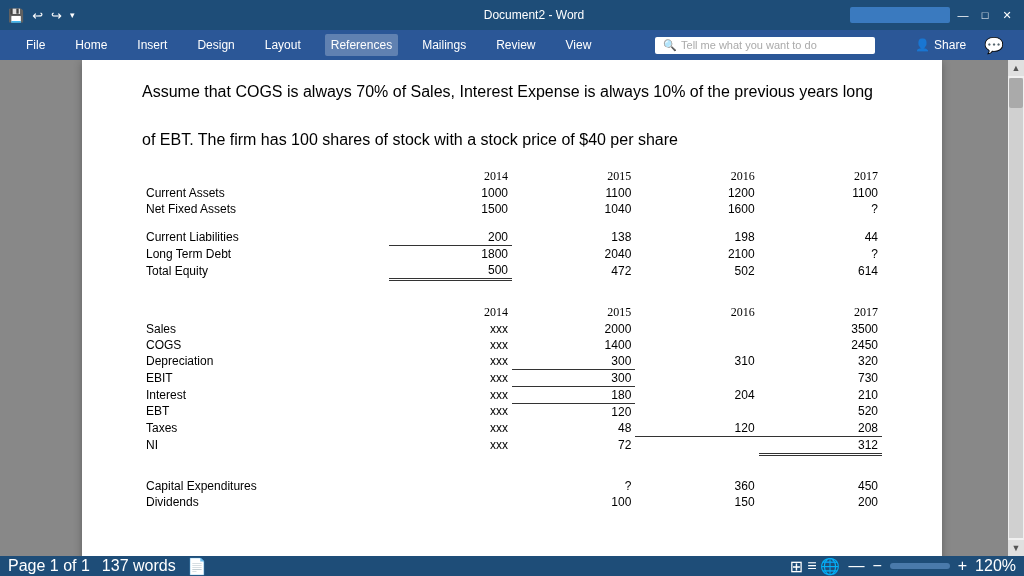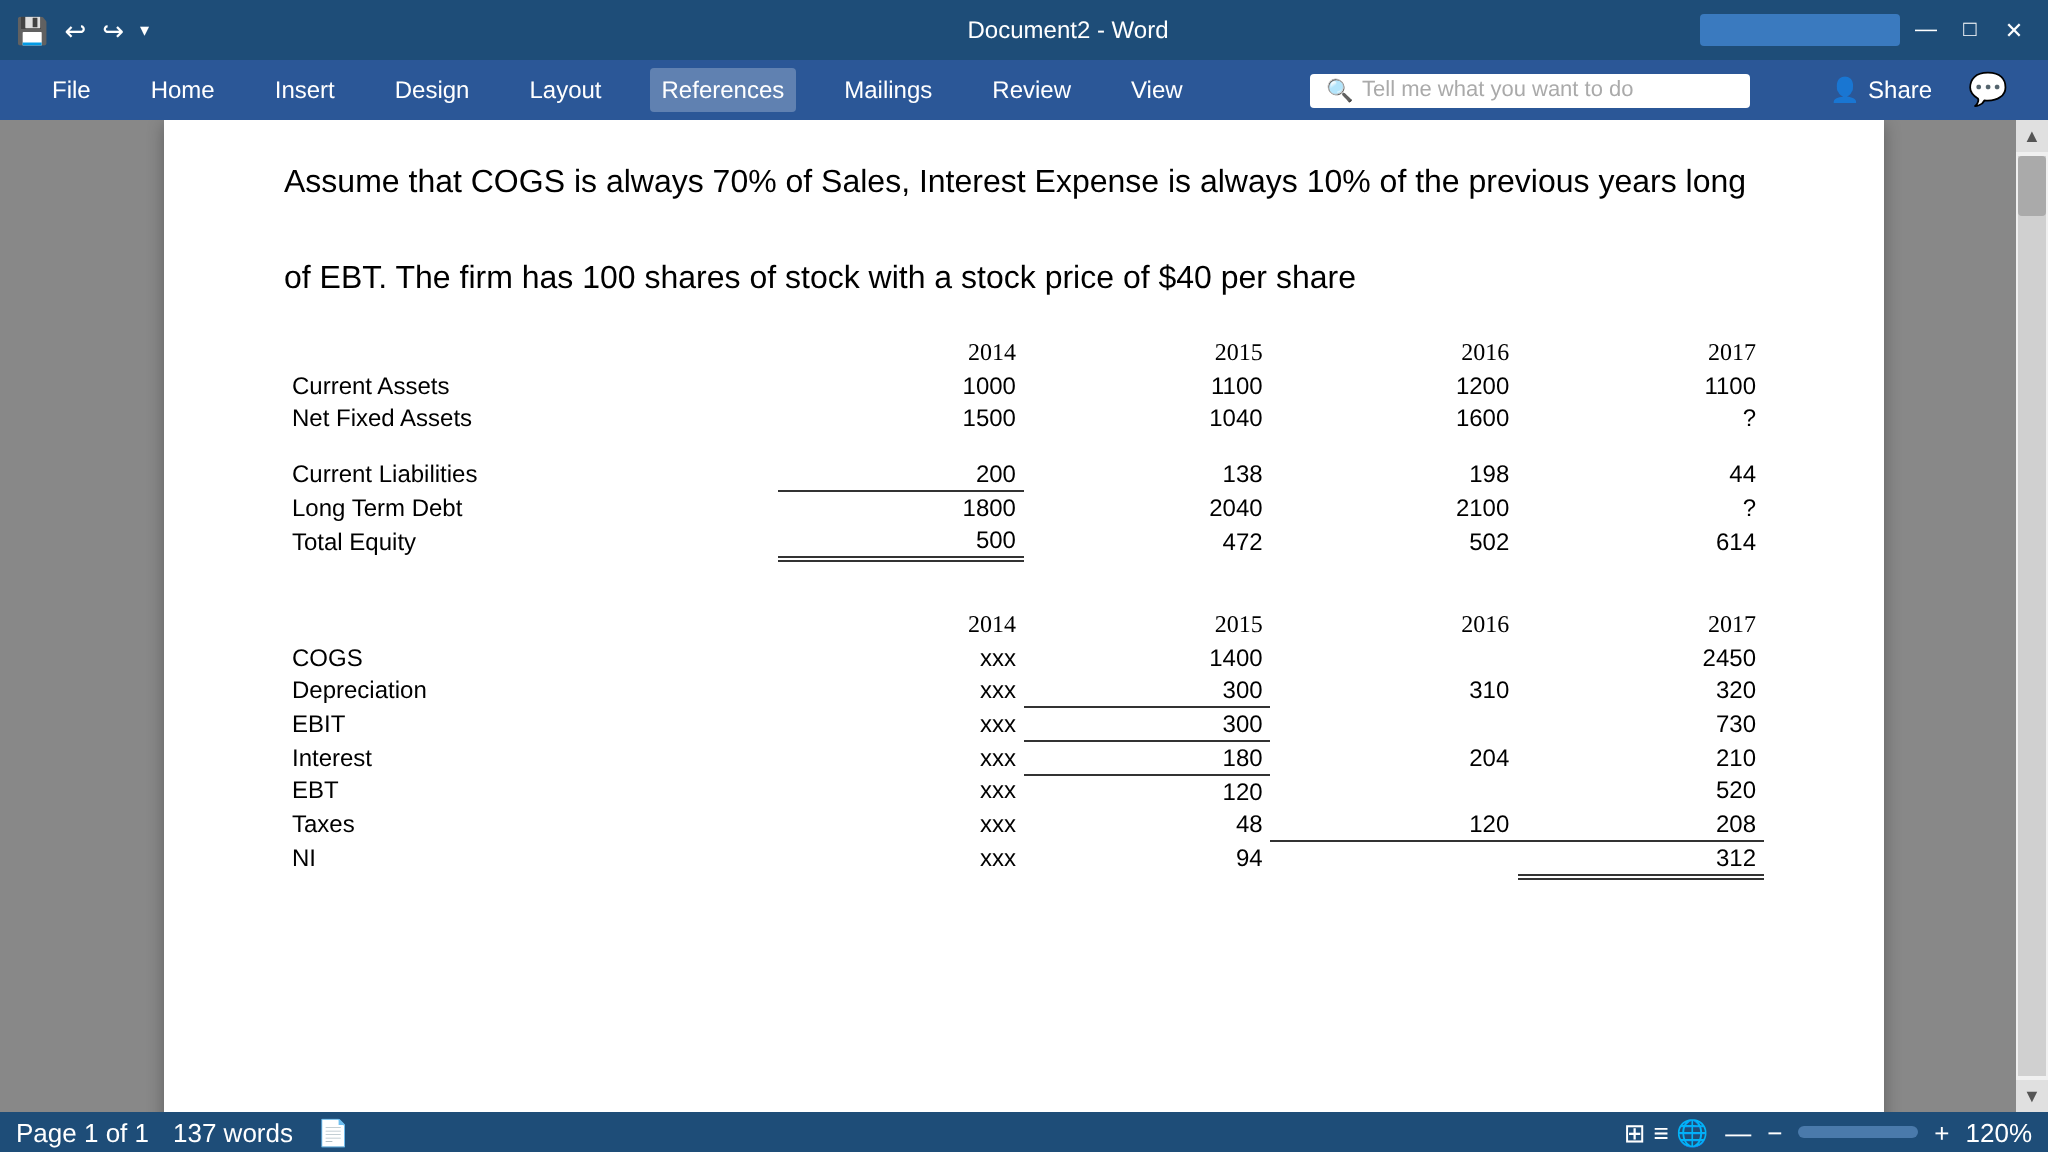--- a/index.html
+++ b/index.html
@@ -137,21 +137,21 @@
     }
 
     
     .status-bar {
       background: #1e4d78;
       color: white;
       height: 20px;
       display: flex;
       align-items: center;
       padding: 0 8px;
-      font-size: 13px;
+      font-size: 16px;
       gap: 12px;
     }
     .status-right {
       margin-left: auto;
       display: flex;
       align-items: center;
       gap: 8px;
     }
 
     
@@ -286,20 +286,27 @@
     <table class="fin-table">
       <tbody>
           <tr>
         <td class="label"></td>
         <td class="num year-header">2014</td>
         <td class="num year-header">2015</td>
         <td class="num year-header">2016</td>
         <td class="num year-header">2017</td>
       </tr>
       <tr>
+        <td class="label">Sales</td>
+        <td class="num">xxx</td>
+        <td class="num">2000</td>
+        <td class="num"></td>
+        <td class="num">3500</td>
+      </tr>
+      <tr>
         <td class="label">COGS</td>
         <td class="num">xxx</td>
         <td class="num">1400</td>
         <td class="num"></td>
         <td class="num">2450</td>
       </tr>
       <tr>
         <td class="label">Depreciation</td>
         <td class="num">xxx</td>
         <td class="num underline">300</td>
@@ -330,30 +337,48 @@
       <tr>
         <td class="label">Taxes</td>
         <td class="num">xxx</td>
         <td class="num">48</td>
         <td class="num underline">120</td>
         <td class="num underline">208</td>
       </tr>
       <tr>
         <td class="label">NI</td>
         <td class="num">xxx</td>
-        <td class="num">94</td>
+        <td class="num">72</td>
         <td class="num"></td>
         <td class="num double-underline">312</td>
       </tr>
       <tr>
             <td colspan="5" style="height:12px;"></td>
           </tr>
     </tbody>
       </table>
 
+    <table class="fin-table">
+      <tbody>
+          <tr>
+        <td class="label">Capital Expenditures</td>
+        <td class="num"></td>
+        <td class="num">?</td>
+        <td class="num">360</td>
+        <td class="num">450</td>
+      </tr>
+      <tr>
+        <td class="label">Dividends</td>
+        <td class="num"></td>
+        <td class="num">100</td>
+        <td class="num">150</td>
+        <td class="num">200</td>
+      </tr>
+    </tbody>
+      </table>
 
   </div>
 
   <div class="scrollbar">
     <div class="scroll-arrow">▲</div>
     <div class="scroll-track">
       <div class="scroll-thumb"></div>
     </div>
     <div class="scroll-arrow">▼</div>
   </div>

